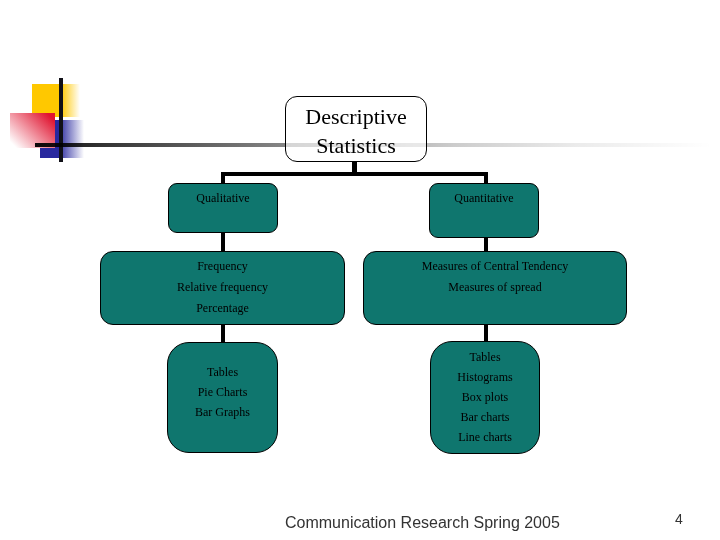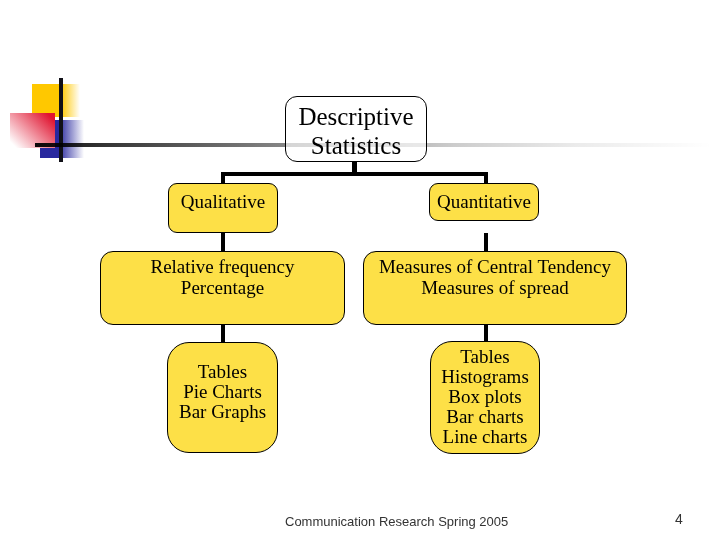--- a/index.html
+++ b/index.html
@@ -38,35 +38,35 @@
     background: linear-gradient(90deg,
       rgba(0,0,0,0.95) 0%, rgba(0,0,0,0.80) 10%, rgba(0,0,0,0.58) 28%,
       rgba(0,0,0,0.38) 45%, rgba(0,0,0,0.20) 62%, rgba(0,0,0,0.08) 80%,
       rgba(0,0,0,0) 100%);
   }
 
   
   .box {
     position: absolute; z-index: 2;
     box-sizing: border-box;
-    background: #fde047;
+    background: #0f766e;
     border: 1px solid #000;
     text-align: center;
-    font-size: 19px;
+    font-size: 12px;
   }
   .box .bline { display: block; }
 
   .box-root {
     left: 285px; top: 96px; width: 142px; height: 66px;
     border-radius: 12px;
     background: rgba(255,255,255,0.65); 
-    font-size: 25px; line-height: 29px; padding-top: 5px;
+    font-size: 22px; line-height: 29px; padding-top: 5px;
   }
   .box-qualitative  { left: 168px; top: 183px; width: 110px; height: 50px; border-radius: 9px; padding-top: 7px; }
-  .box-quantitative { left: 429px; top: 183px; width: 110px; height: 38px; border-radius: 9px; padding-top: 7px; }
+  .box-quantitative { left: 429px; top: 183px; width: 110px; height: 55px; border-radius: 9px; padding-top: 7px; }
   .box-freq  { left: 100px; top: 251px; width: 245px; height: 74px; border-radius: 13px; line-height: 21px; padding-top: 4px; }
   .box-meas  { left: 363px; top: 251px; width: 264px; height: 74px; border-radius: 13px; line-height: 21px; padding-top: 4px; }
   .box-qdisp  { left: 167px; top: 342px; width: 111px; height: 111px; border-radius: 22px; line-height: 20px; padding-top: 19px; }
   .box-qtdisp { left: 430px; top: 341px; width: 110px; height: 113px; border-radius: 22px; line-height: 20px; padding-top: 5px; }
 
   
   .connector { position: absolute; z-index: 2; background: var(--connector, #000); }
   .c-root-stub   { left: 352px; top: 161px; width: 5px;  height: 13px; }
   .c-branch      { left: 221px; top: 172px; width: 267px; height: 4px; }
   .c-left-up     { left: 221px; top: 172px; width: 4px;  height: 12px; }
@@ -76,21 +76,21 @@
   .c-left-low    { left: 221px; top: 325px; width: 4px;  height: 18px; }
   .c-right-low   { left: 484px; top: 325px; width: 4px;  height: 17px; }
 
   
   .box .bline { position: relative; z-index: 4; }
 
   
   .footer-text {
     position: absolute; left: 285px; top: 514px;
     font-family: "Liberation Sans", sans-serif;
-    font-size: 13px; color: #333;
+    font-size: 16px; color: #333;
   }
   .page-number {
     position: absolute; left: 675px; top: 511px;
     font-family: "Liberation Sans", sans-serif;
     font-size: 14px; color: #333;
   }
 </style>
 </head>
 <body>
 
@@ -117,20 +117,21 @@
   </div>
 
   <div class="box box-qualitative">
     <span class="bline">Qualitative</span>
   </div>
   <div class="box box-quantitative">
     <span class="bline">Quantitative</span>
   </div>
 
   <div class="box box-freq">
+    <span class="bline">Frequency</span>
     <span class="bline">Relative frequency</span>
     <span class="bline">Percentage</span>
   </div>
   <div class="box box-meas">
     <span class="bline">Measures of Central Tendency</span>
     <span class="bline">Measures of spread</span>
   </div>
 
   <div class="box box-qdisp">
     <span class="bline">Tables</span>

